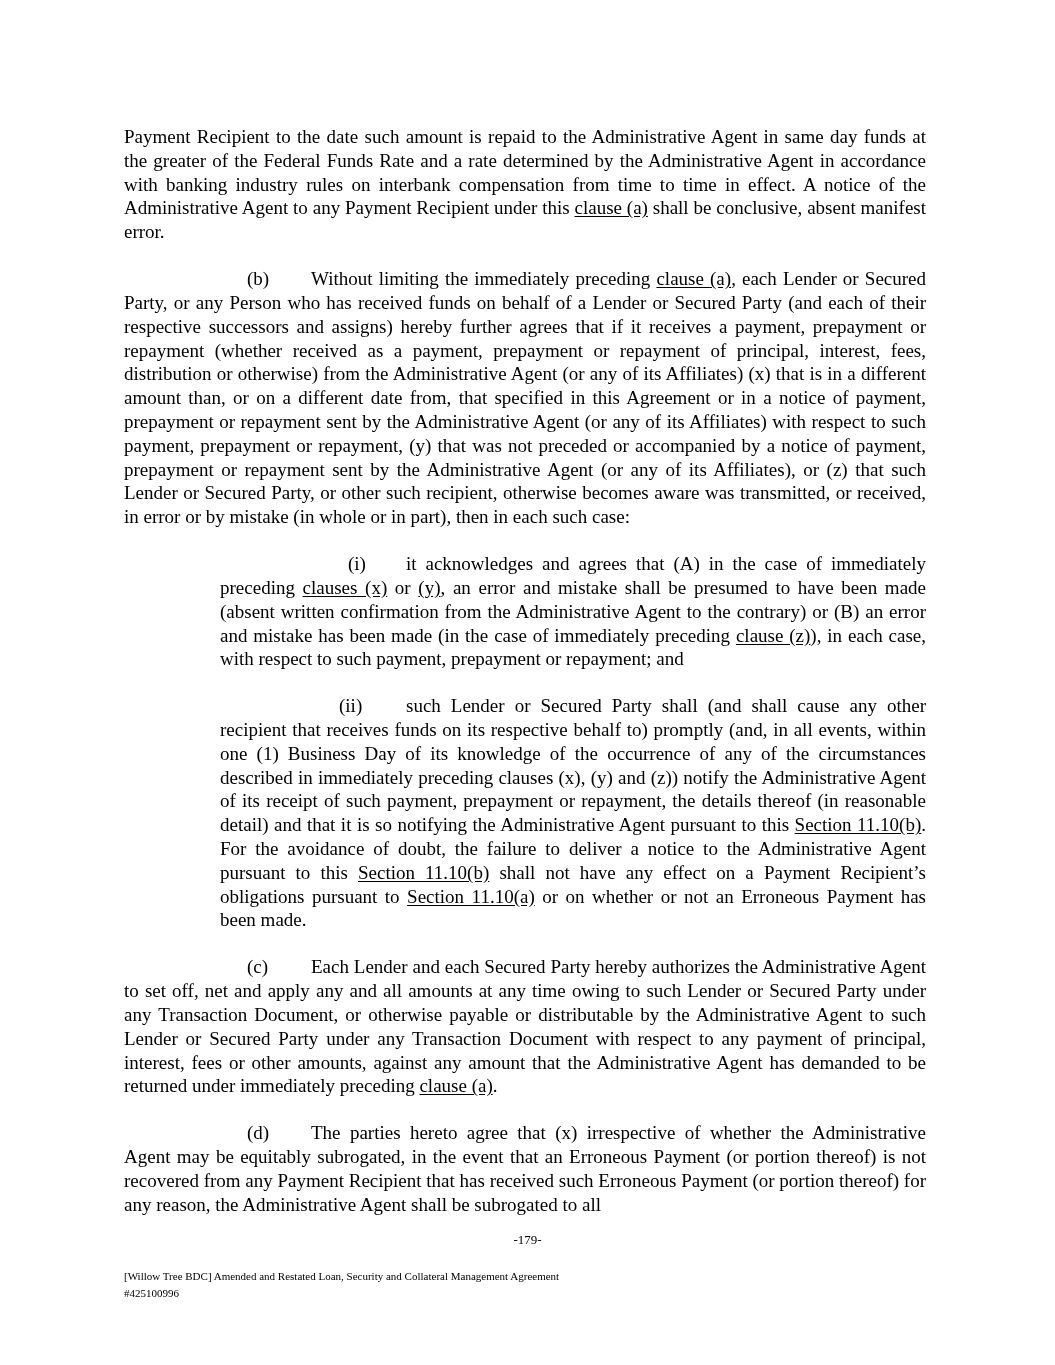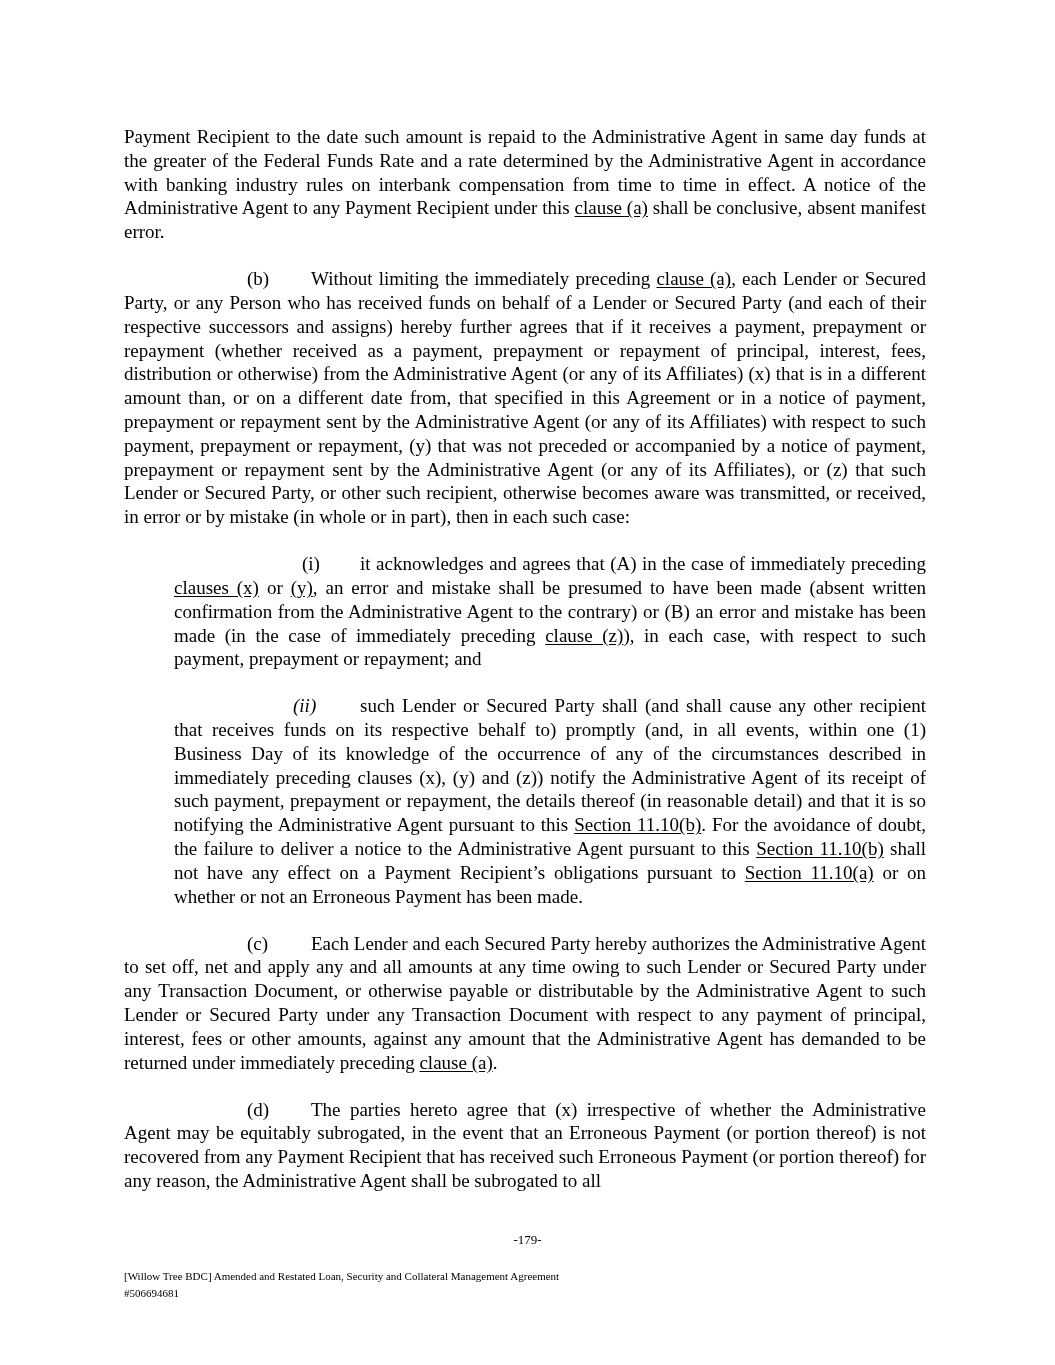--- a/index.html
+++ b/index.html
@@ -28,35 +28,34 @@
       width: 802px;
       font-size: 19px;
       line-height: 23.8px;
       text-align: justify;
     }
     .para {
       margin: 0 0 23.2px 0;
       text-align: justify;
     }
     .para.indented {
-      margin-left: 50px;
+      margin-left: 96px;
     }
     .num {
       display: inline-block;
       margin-left: 123px;
       width: 64px;
     }
     .num.sub {
       margin-left: 128px;
       width: 58px;
     }
     .num.sub2 {
       margin-left: 119px;
       width: 67px;
-      font-style: italic;
     }
     .u {
       text-decoration: underline;
       text-underline-offset: 2px;
     }
     .page-number {
       position: absolute;
       top: 1232px;
       left: 0;
       width: 1055px;
@@ -100,15 +99,15 @@
     <p class="para" style="margin-bottom:8px;">
       <span class="num">(d)</span><span>The parties hereto agree that (x) irrespective of whether the Administrative Agent may be equitably subrogated, in the event that an Erroneous Payment (or portion thereof) is not recovered from any Payment Recipient that has received such Erroneous Payment (or portion thereof) for any reason, the Administrative Agent shall be subrogated to all</span>
     </p>
 
   </div>
 
   <div class="page-number">-179-</div>
 
   <div class="footer">
     <div>[Willow Tree BDC] Amended and Restated Loan, Security and Collateral Management Agreement</div>
-    <div>#506694681</div>
+    <div>#425100996</div>
   </div>
 </div>
 
 </body></html>

